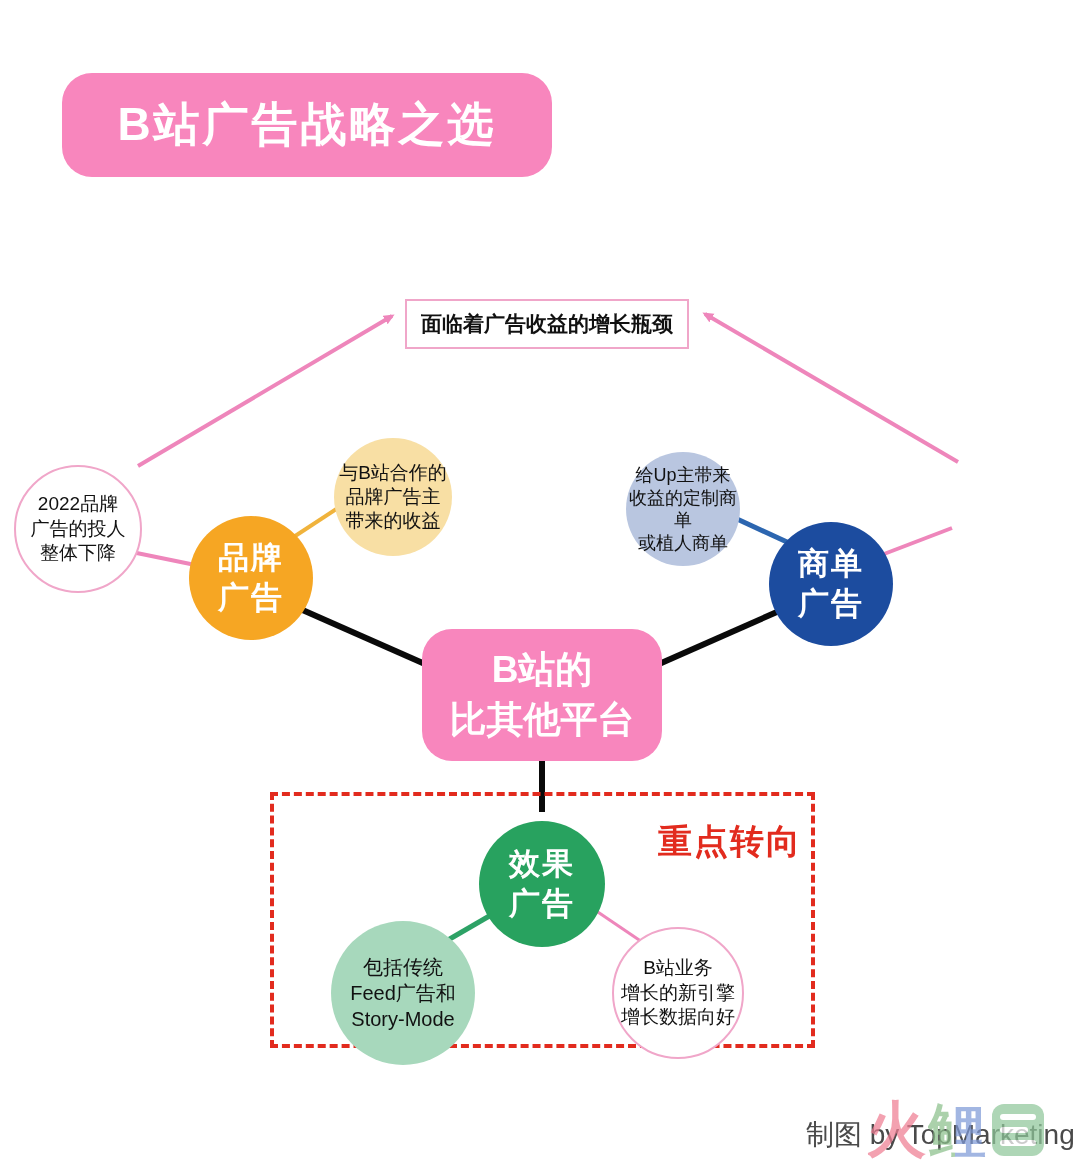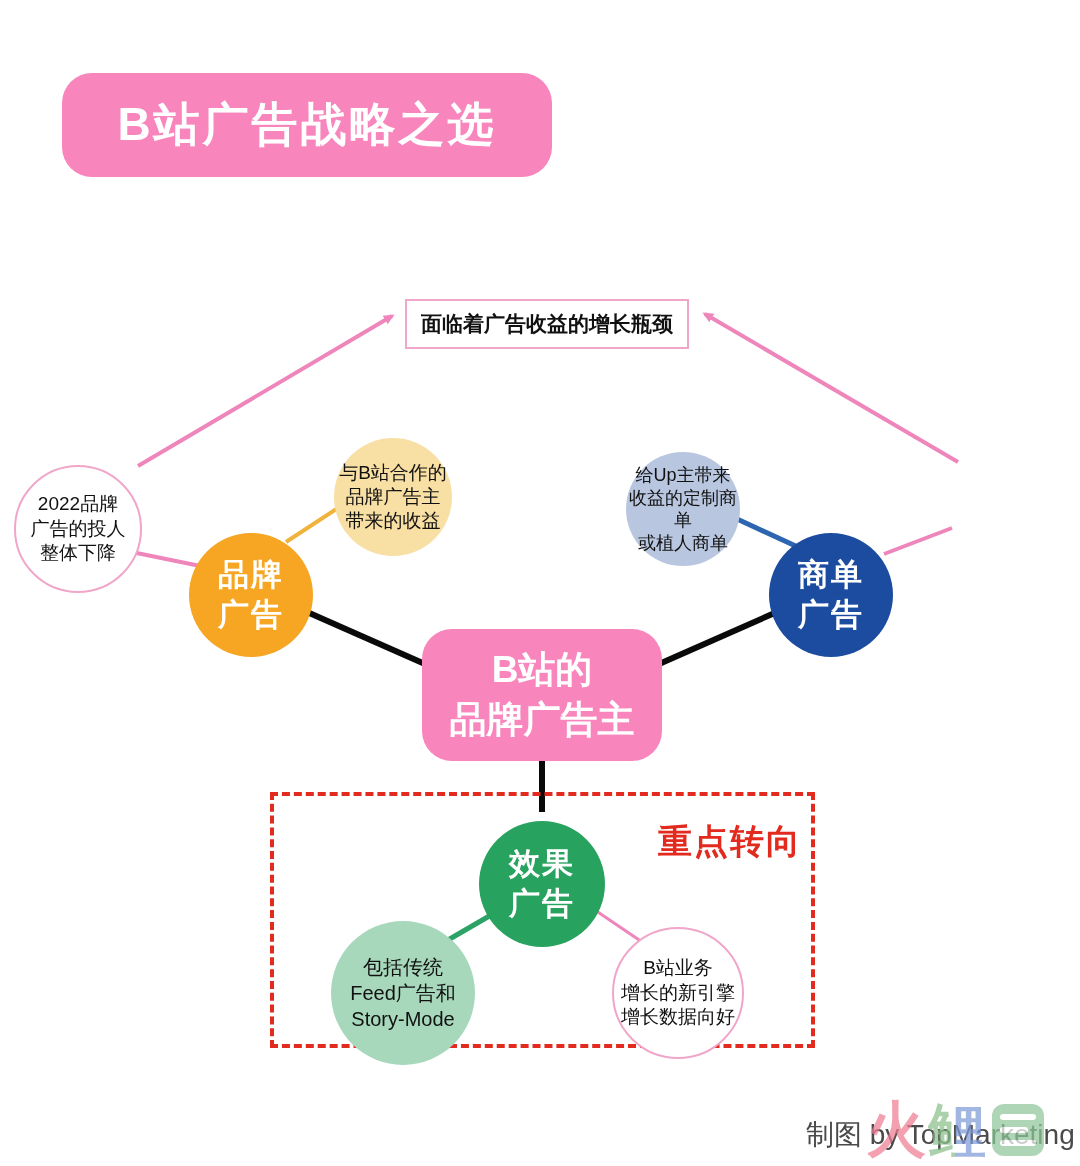--- a/index.html
+++ b/index.html
@@ -23,26 +23,26 @@
   .title-banner{left:62px;top:57px;width:490px;height:104px;background:var(--pink);
     border-radius:30px;color:#fff;font-size:46px;font-weight:bold;letter-spacing:3px;z-index:3;}
 
   .bottleneck{left:405px;top:283px;width:284px;height:50px;background:#fff;
     border:2px solid var(--pink-border);color:#111;font-size:21px;font-weight:bold;z-index:3;}
 
   .c-white{background:#fff;border:2px solid var(--pink-border);color:#111;}
   .c-main{color:#fff;font-weight:bold;font-size:31px;line-height:1.3;letter-spacing:2px;}
 
   .c-brand-impact{left:14px;top:449px;width:128px;height:128px;font-size:19px;line-height:1.3;}
-  .c-brand{left:189px;top:517px;width:124px;height:124px;background:var(--yellow);}
+  .c-brand{left:189px;top:500px;width:124px;height:124px;background:var(--yellow);}
   .c-brand-benefit{left:334px;top:422px;width:118px;height:118px;background:var(--yellow-light);
     color:#111;font-size:19px;line-height:1.25;}
   .c-sponsor-source{left:626px;top:436px;width:114px;height:114px;background:var(--blue-light);
     color:#111;font-size:18px;line-height:1.25;}
-  .c-sponsor{left:769px;top:517px;width:124px;height:124px;background:var(--blue);}
+  .c-sponsor{left:769px;top:506px;width:124px;height:124px;background:var(--blue);}
   .c-sponsor-issue{left:941px;top:449px;width:126px;height:126px;font-size:19px;line-height:1.3;}
 
   .center-box{left:422px;top:613px;width:240px;height:132px;background:var(--pink);
     border-radius:30px;color:#fff;font-size:37px;font-weight:bold;line-height:1.35;z-index:3;}
 
   .focus-frame{position:absolute;left:270px;top:792px;width:545px;height:256px;
     border:4px dashed var(--red);z-index:1;box-sizing:border-box;}
   .focus-label{left:650px;top:804px;width:160px;height:44px;color:var(--red);
     font-size:34px;font-weight:bold;letter-spacing:2px;z-index:3;}
 
@@ -105,21 +105,21 @@
 品牌广告主
 带来的收益</div>
 
   <div class="node circle c-sponsor-source">给Up主带来
 收益的定制商单
 或植人商单</div>
   <div class="node circle c-main c-sponsor">商单
 广告</div>
 
   <div class="box center-box">B站的
-品牌广告主</div>
+比其他平台</div>
 
   <div class="focus-frame"></div>
   <div class="box focus-label">重点转向</div>
 
   <div class="node circle c-main c-effect">效果
 广告</div>
   <div class="node circle c-effect-forms">包括传统
 Feed广告和
 Story-Mode</div>
   <div class="node circle c-white c-effect-growth">B站业务

